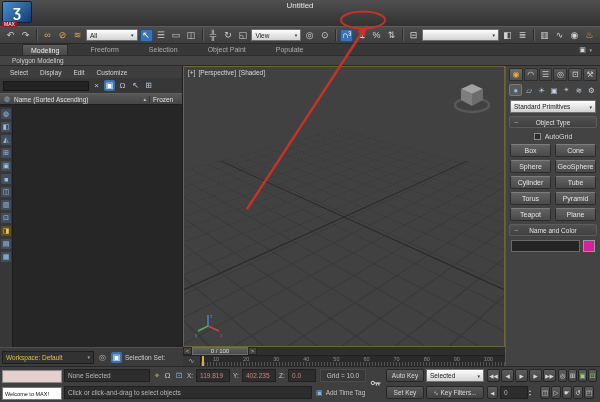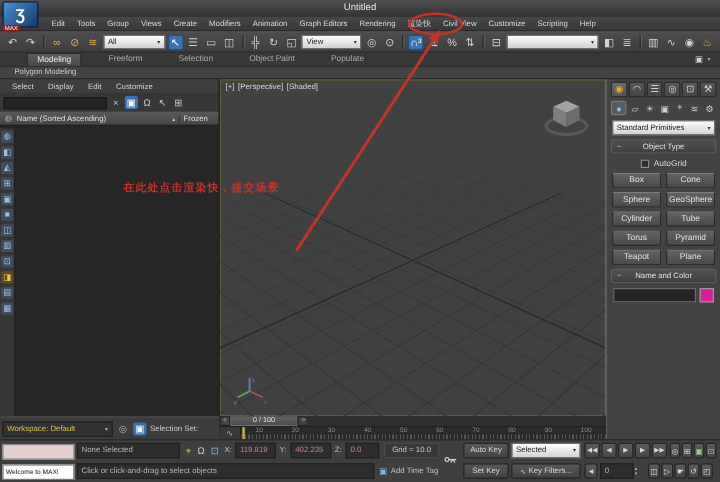--- a/index.html
+++ b/index.html
@@ -1,20 +1,20 @@
 <!DOCTYPE html>
 <html><head>
 <meta charset="utf-8">
 <style>
   *{margin:0;padding:0;box-sizing:border-box}
   body{background:#222}
   #app{position:relative;width:600px;height:402px;background:#3d3d3d;font-family:"Liberation Sans",sans-serif;overflow:hidden}
 
   
-  .titlebar{position:absolute;left:0;top:0;width:600px;height:14px;background:linear-gradient(#505050,#323232);z-index:20}
+  .titlebar{position:absolute;left:0;top:0;width:600px;height:26px;background:linear-gradient(#505050,#323232);z-index:20}
   .applogo{position:absolute;left:2px;top:1px;width:30px;height:22px;background:linear-gradient(135deg,#4a90d0,#143a6e);border:1px solid #0c2036;border-radius:2px;color:#fff;font-weight:bold;font-size:13px;display:flex;align-items:center;justify-content:center;z-index:30}
   .maxtag{position:absolute;left:2px;top:21px;background:#8a2020;color:#fff;font-size:5px;line-height:6px;padding:0 2px;z-index:31}
   .qat{position:absolute;left:36px;top:1px;height:12px;display:flex;align-items:center;gap:3px}
   .ticon{min-width:11px;height:11px;display:flex;align-items:center;justify-content:center;font-size:8px;color:#c9c9c9}
   .wsel{height:11px;background:#454545;border:1px solid #282828;color:#cfcfcf;font-size:6.5px;display:flex;align-items:center;padding:0 4px;gap:6px}
   .da{font-size:5px;color:#aaa}
   .title-center{position:absolute;left:50%;top:1px;transform:translateX(-50%);font-size:8px;color:#e5e5e5}
   .tsearch{position:absolute;left:300px;top:2px;width:112px;height:10px;background:#2d2d2d;border:1px solid #565656;font-size:6.5px;font-style:italic;color:#cfcfcf;padding:0 3px;font-family:"Liberation Sans",sans-serif}
   .tsearch::placeholder{color:#9a9a9a;font-style:italic}
   .tright{position:absolute;left:416px;top:1px;height:12px;display:flex;align-items:center;gap:3px}
@@ -447,20 +447,19 @@
       <span>▴</span>
       <span>▾</span>
     </span>
     <span class="sb pbtn" style="left:540px;top:19px;width:10px;font-size:6.5px">◫</span>
     <span class="sb pbtn" style="left:551px;top:19px;width:10px;font-size:6.5px">▷</span>
     <span class="sb pbtn" style="left:562px;top:19px;width:10px;font-size:6.5px">☛</span>
     <span class="sb pbtn" style="left:573px;top:19px;width:10px;font-size:6.5px">↺</span>
     <span class="sb pbtn" style="left:584px;top:19px;width:10px;font-size:6.5px">◰</span>
   </div>
 
-  <div class="anno-text">在此处点击渲染快，提交场景</div>
   <svg class="overlay" width="600" height="402" viewBox="0 0 600 402">
     <ellipse cx="363" cy="20" rx="22" ry="8.5" fill="none" stroke="#c4322a" stroke-width="2"></ellipse>
     <line x1="247" y1="209" x2="361" y2="34" stroke="#c4322a" stroke-width="2.5"></line>
     <polygon points="367,25 364.8,36.7 357.2,31.7" fill="#c4322a"></polygon>
   </svg>
 
 </div>
 
 </body></html>

